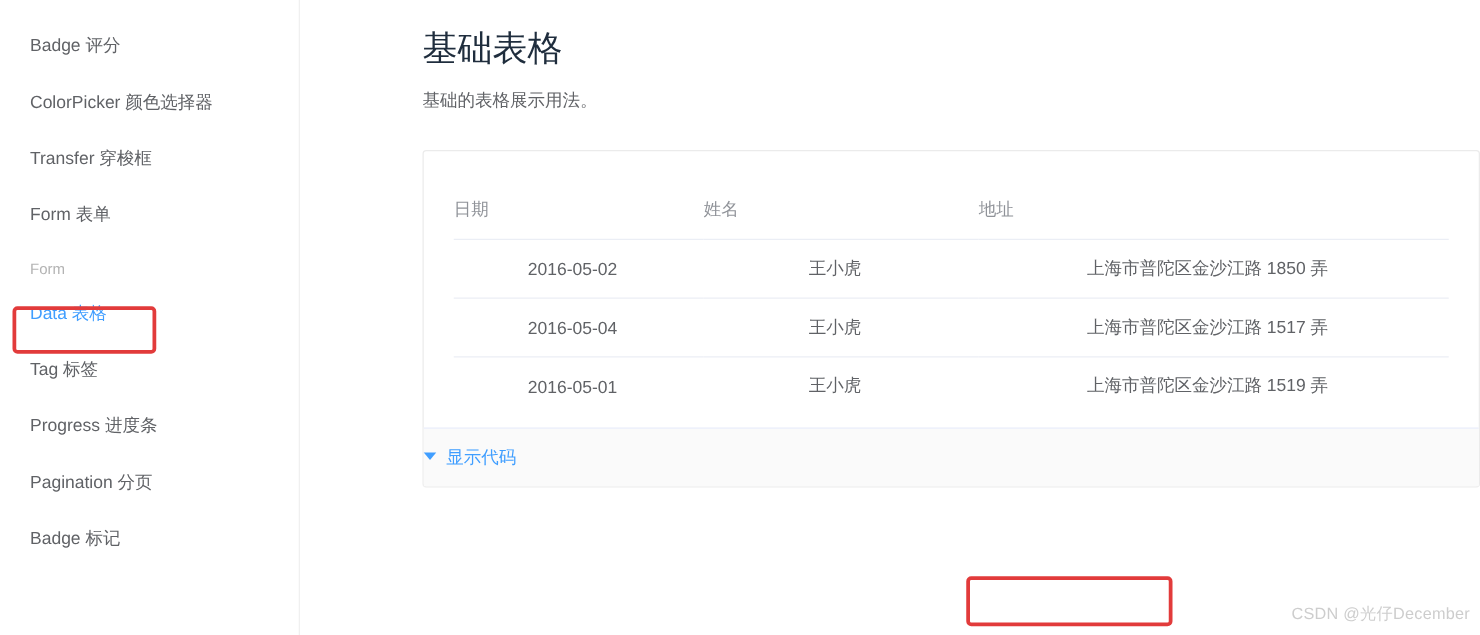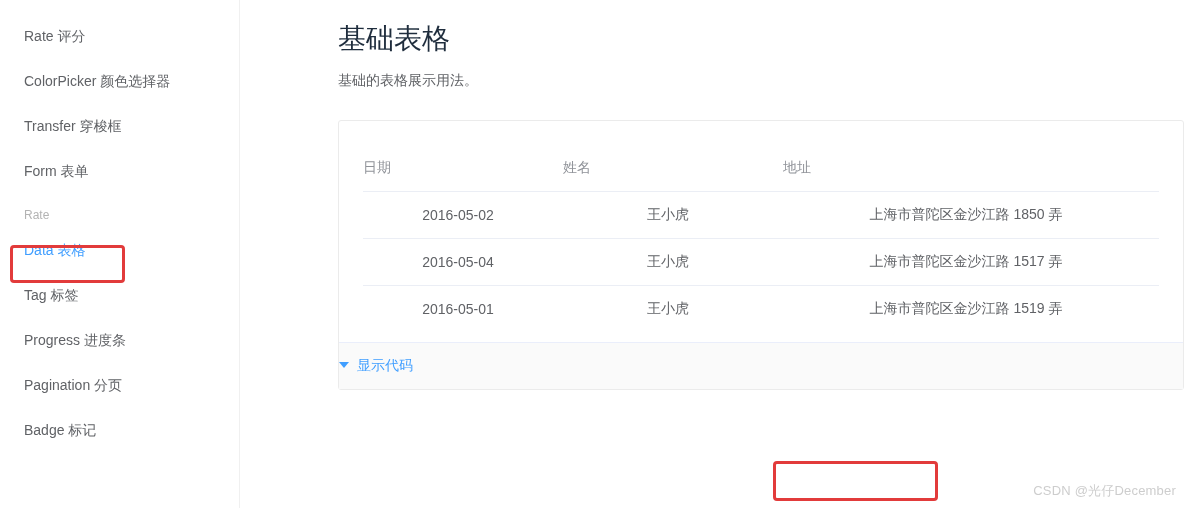--- a/index.html
+++ b/index.html
@@ -134,26 +134,26 @@
       font-size: 13px;
       opacity: 0.9;
       letter-spacing: 0.2px;
     }
   </style>
 </head>
 <body>
 
 <div class="layout">
   <aside class="sidebar">
-    <div class="nav-item">Rate 评分</div>
+    <div class="nav-item">Badge 评分</div>
     <div class="nav-item">ColorPicker 颜色选择器</div>
     <div class="nav-item">Transfer 穿梭框</div>
     <div class="nav-item">Form 表单</div>
 
-    <div class="nav-group-title">Rate</div>
+    <div class="nav-group-title">Form</div>
 
     <div class="nav-item active">Data 表格</div>
     <div class="nav-item">Tag 标签</div>
     <div class="nav-item">Progress 进度条</div>
     <div class="nav-item">Pagination 分页</div>
     <div class="nav-item">Badge 标记</div>
   </aside>
 
   <main class="main">
     <h2 class="page-title">基础表格</h2>

